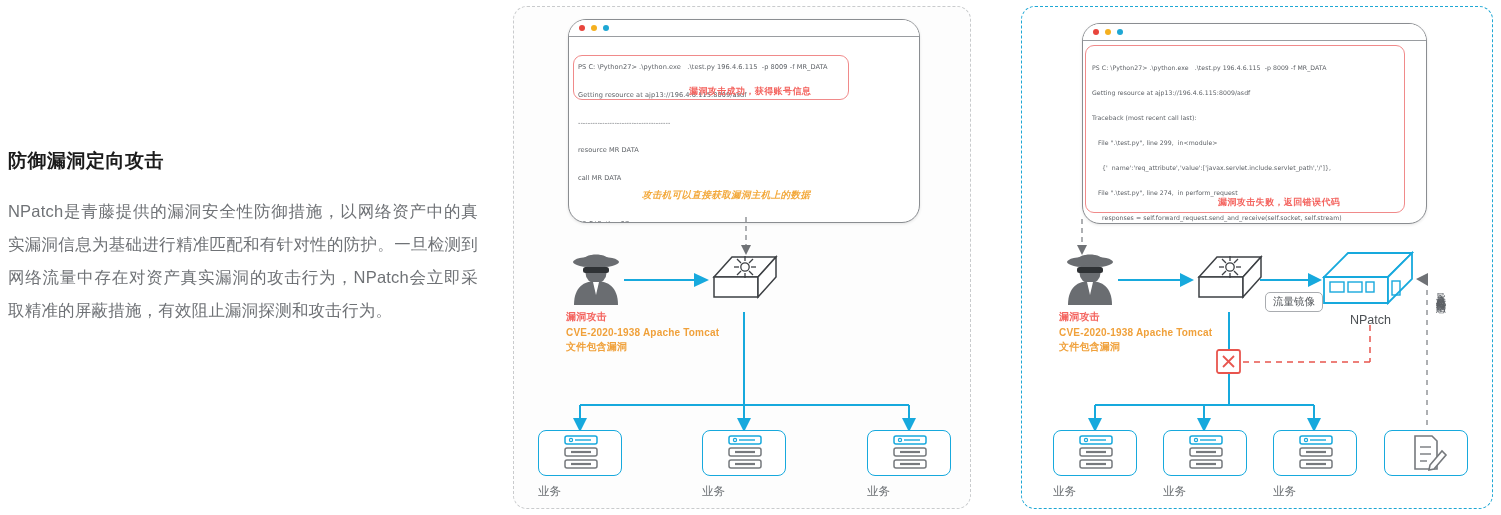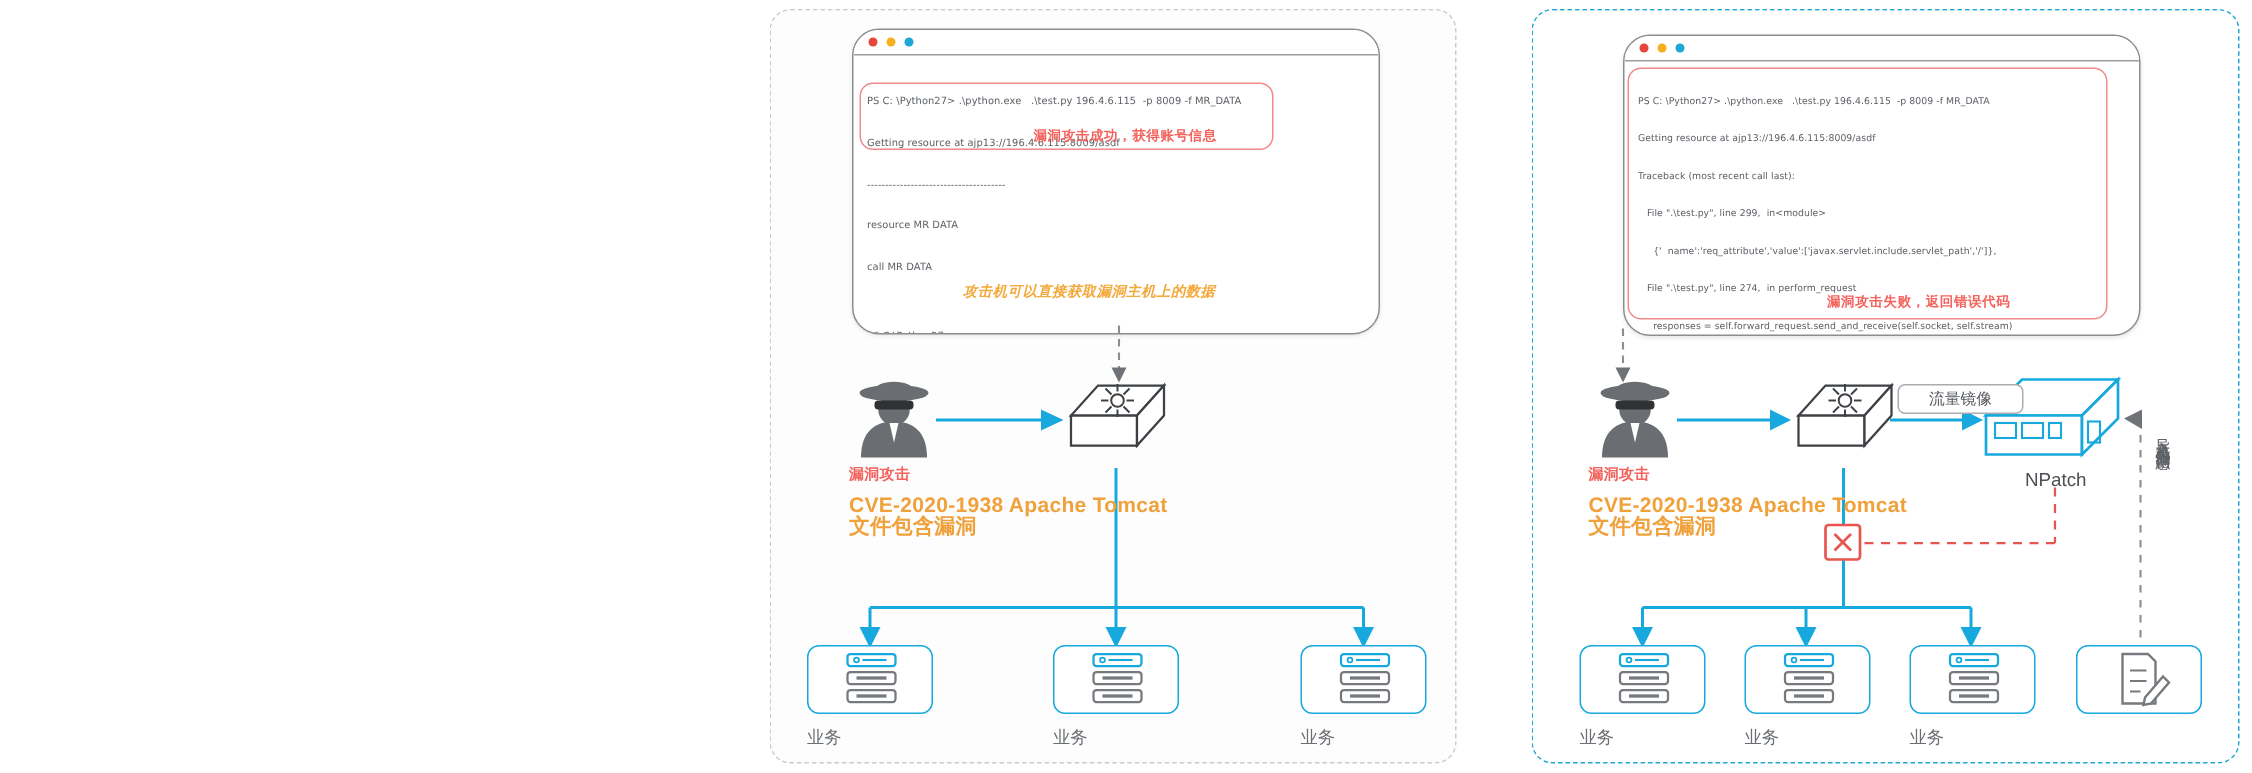--- a/index.html
+++ b/index.html
@@ -77,50 +77,55 @@
     letter-spacing: .4px; white-space: nowrap;
   }
 
   
   .diagram { position: absolute; inset: 0; }
   .node-label {
     position: absolute; white-space: nowrap; font-size: 9.5px;
     line-height: 1.45; letter-spacing: .2px;
   }
   .lbl-red { color: #f4645f; font-weight: bold; font-size: 10px; }
-  .lbl-orange { color: #f0a13b; font-weight: bold; font-size: 14px; }
+  .lbl-orange { color: #f0a13b; font-weight: bold; font-size: 10px; }
 
   .srv-box {
     position: absolute; width: 84px; height: 46px;
     border: 1.6px solid #17a9dd; border-radius: 8px; background: #fff;
   }
   .srv-cap {
     position: absolute; width: 84px; text-align: left;
     font-size: 11.5px; color: #6b6f73;
   }
 
   .mirror-chip {
     position: absolute; border: 1.2px solid #a9acb0; border-radius: 5px;
-    background: #fff; padding: 2px 20px; font-size: 10.5px; color: #55585c;
+    background: #fff; padding: 2px 7px; font-size: 10.5px; color: #55585c;
     white-space: nowrap;
+    margin-top: 36px;
   }
   .vert-text {
     position: absolute; writing-mode: vertical-rl; text-orientation: upright;
     font-size: 10px; color: #5d6166; letter-spacing: 1px; line-height: 1.05;
   }
   .npatch-cap {
     position: absolute; font-size: 12.5px; color: #4c5054; white-space: nowrap;
   }
   svg { overflow: visible; }
 </style>
 </head>
 <body>
 
 <div id="root">
 
+  <div class="text-col">
+    <h1 class="sec-title">防御漏洞定向攻击</h1>
+    <p class="sec-body">NPatch是青藤提供的漏洞安全性防御措施，以网络资产中的真实漏洞信息为基础进行精准匹配和有针对性的防护。一旦检测到网络流量中存在对资产真实漏洞的攻击行为，NPatch会立即采取精准的屏蔽措施，有效阻止漏洞探测和攻击行为。</p>
+  </div>
 
   <div class="panel panel-left">
 
     <div class="term term-left">
       <div class="term-bar">
         <span class="dot" style="background:#e8453c"></span>
         <span class="dot" style="background:#f5b01f"></span>
         <span class="dot" style="background:#1ea7d4"></span>
       </div>
       <div class="term-body">

